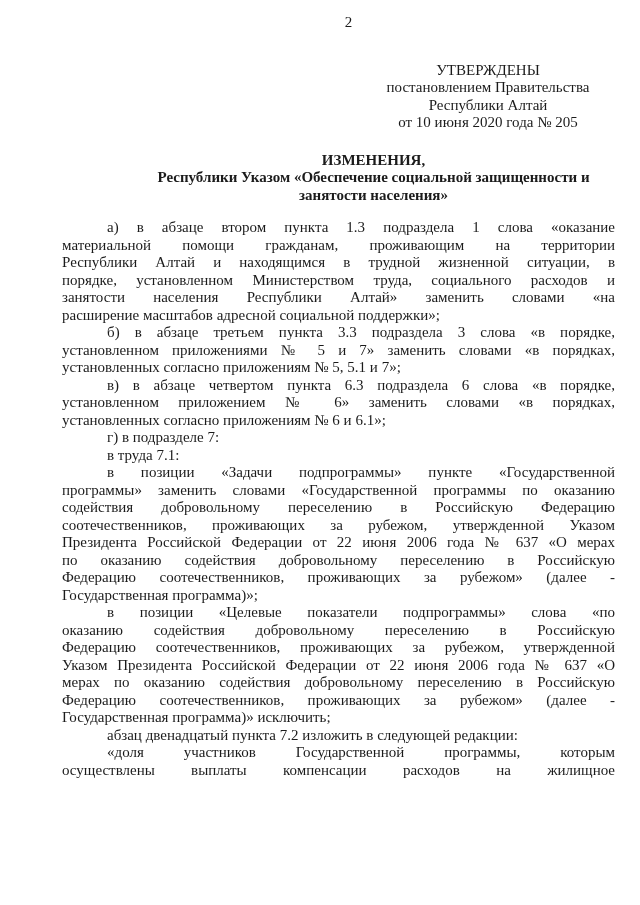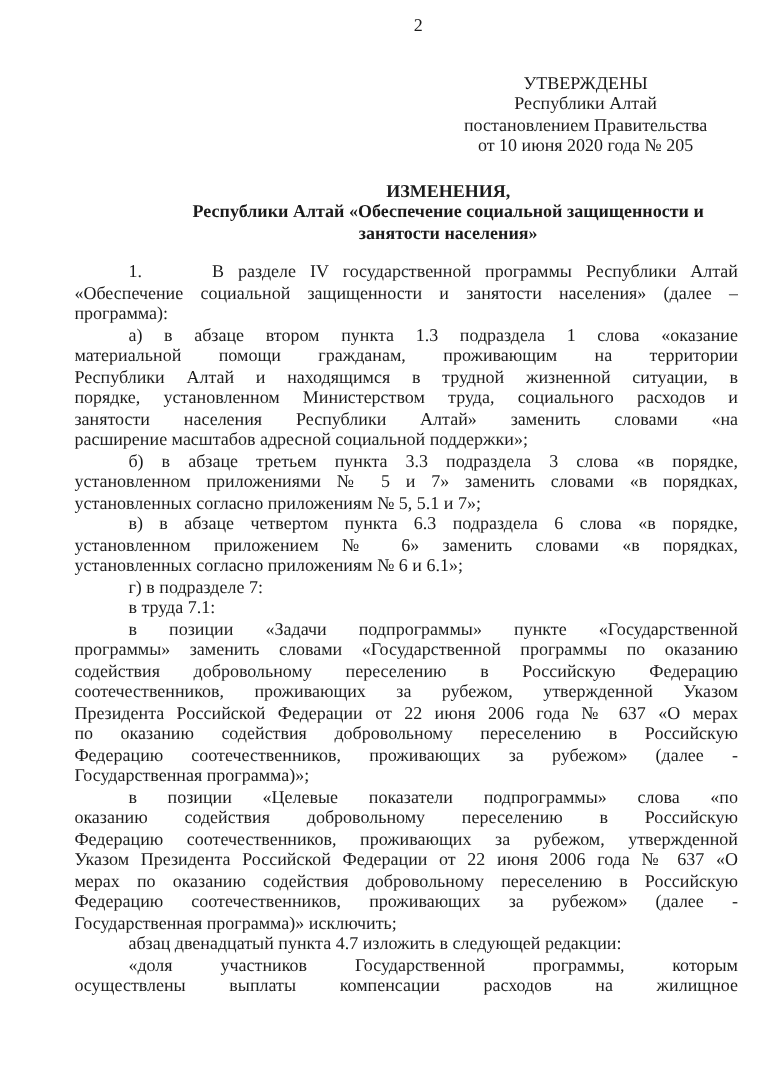--- a/index.html
+++ b/index.html
@@ -58,38 +58,33 @@
 </style>
 </head>
 <body>
 
 <div class="page">
 
   <div class="pagenum">2</div>
 
   <div class="approval">
     <div class="ln">УТВЕРЖДЕНЫ</div>
+    <div class="ln">постановлением Правительства</div>
     <div class="ln">Республики Алтай</div>
-    <div class="ln">постановлением Правительства</div>
     <div class="ln">от 10 июня 2020 года № 205</div>
   </div>
 
   <div class="doc-title">
     <div class="ln">ИЗМЕНЕНИЯ,</div>
-    <div class="ln">Республики Алтай «Обеспечение социальной защищенности и</div>
+    <div class="ln">Республики Указом «Обеспечение социальной защищенности и</div>
     <div class="ln">занятости населения»</div>
   </div>
 
   <div class="doc-body">
 
-    <div class="para">
-      <div class="ln j ind">1.&nbsp;&nbsp;&nbsp;&nbsp; В разделе IV государственной программы Республики Алтай</div>
-      <div class="ln j">«Обеспечение социальной защищенности и занятости населения» (далее –</div>
-      <div class="ln">программа):</div>
-    </div>
 
     <div class="para">
       <div class="ln j ind">а) в абзаце втором пункта 1.3 подраздела 1 слова «оказание</div>
       <div class="ln j">материальной помощи гражданам, проживающим на территории</div>
       <div class="ln j">Республики Алтай и находящимся в трудной жизненной ситуации, в</div>
       <div class="ln j">порядке, установленном Министерством труда, социального расходов и</div>
       <div class="ln j">занятости населения Республики Алтай» заменить словами «на</div>
       <div class="ln">расширение масштабов адресной социальной поддержки»;</div>
     </div>
 
@@ -128,21 +123,21 @@
       <div class="ln j ind">в позиции «Целевые показатели подпрограммы» слова «по</div>
       <div class="ln j">оказанию содействия добровольному переселению в Российскую</div>
       <div class="ln j">Федерацию соотечественников, проживающих за рубежом, утвержденной</div>
       <div class="ln j">Указом Президента Российской Федерации от 22 июня 2006 года № 637 «О</div>
       <div class="ln j">мерах по оказанию содействия добровольному переселению в Российскую</div>
       <div class="ln j">Федерацию соотечественников, проживающих за рубежом» (далее -</div>
       <div class="ln">Государственная программа)» исключить;</div>
     </div>
 
     <div class="para">
-      <div class="ln ind">абзац двенадцатый пункта 4.7 изложить в следующей редакции:</div>
+      <div class="ln ind">абзац двенадцатый пункта 7.2 изложить в следующей редакции:</div>
     </div>
 
     <div class="para">
       <div class="ln j ind">«доля участников Государственной программы, которым</div>
       <div class="ln j">осуществлены выплаты компенсации расходов на жилищное</div>
     </div>
 
   </div>
 </div>
 

